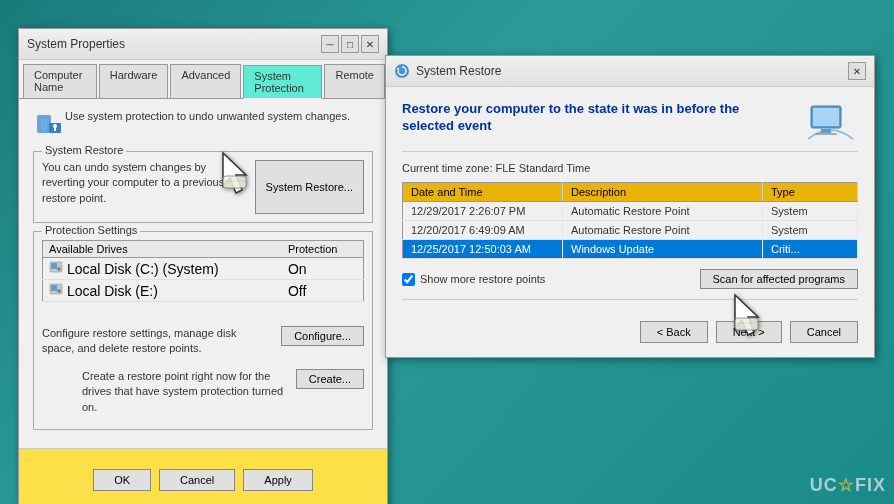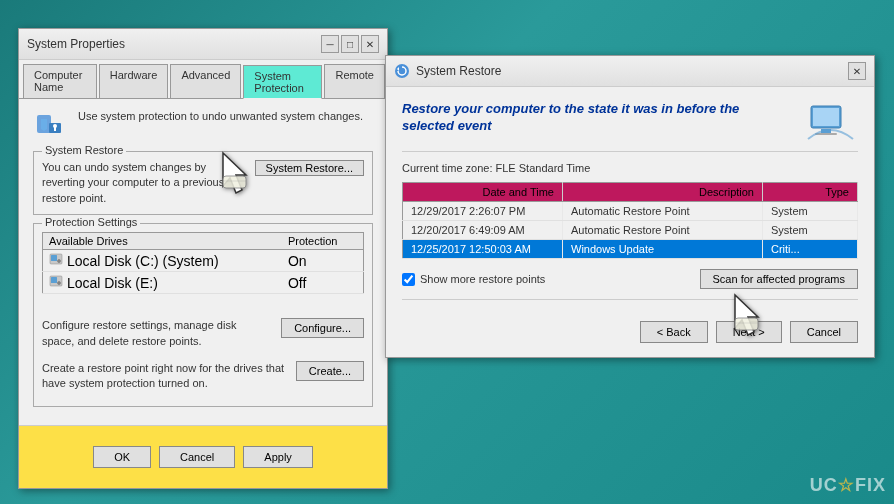--- a/index.html
+++ b/index.html
@@ -100,21 +100,21 @@
 
     
     .window-content {
       padding: 10px 14px;
       background: #f0f0f0;
     }
 
     .content-description {
       display: flex;
       align-items: flex-start;
-      gap: 13px;
+      gap: 0;
       margin-bottom: 10px;
     }
 
     .shield-icon {
       width: 32px;
       height: 32px;
       flex-shrink: 0;
     }
 
     .desc-text {
@@ -131,21 +131,21 @@
     }
 
     .system-restore-text {
       font-size: 11px;
       color: #333;
       line-height: 1.4;
       flex: 1;
     }
 
     .sys-restore-btn {
-      padding: 1px 10px;
+      padding: 20px 10px;
       font-size: 11px;
       background: #e0e0e0;
       border: 1px solid #888;
       cursor: pointer;
       white-space: nowrap;
       min-width: 90px;
     }
 
     
     .drives-table {
@@ -248,22 +248,22 @@
 
     
     .restore-table {
       width: 100%;
       border-collapse: collapse;
       border: 1px solid #999;
       margin-bottom: 10px;
     }
 
     .restore-table th {
-      background: #be185d;
-      text-align: right;
+      background: #eab308;
+      text-align: left;
       padding: 3px 8px;
       font-size: 11px;
       font-weight: normal;
       border-bottom: 1px solid #999;
       border-right: 1px solid #ccc;
     }
 
     .restore-table td {
       padding: 3px 8px;
       font-size: 11px;
@@ -433,21 +433,21 @@
           </tr>
         </tbody>
       </table>
 
       <div style="margin-top:24px; display:flex; justify-content:center; align-items:flex-start;gap:8px;">
         <span class="bottom-description" style="font-size:11px; color:#333; flex:1; margin-right:8px;">Configure restore settings, manage disk space, and delete restore points.</span>
         <button class="small-btn">Configure...</button>
       </div>
 
       <div style="margin-top:6px; display:flex; justify-content:space-between; align-items:flex-start;">
-        <span class="bottom-description" style="font-size:11px; color:#333; flex:1; margin-right:8px;">Create a restore point right now for the drives that have system protection turned on.</span>
+        <span class="bottom-description" style="font-size:11px; color:#333; flex:1; margin-right:8px;margin-left:40px;">Create a restore point right now for the drives that have system protection turned on.</span>
         <button class="small-btn">Create...</button>
       </div>
     </div>
   </div>
 
   <div class="window-footer">
     <button class="footer-btn">OK</button>
     <button class="footer-btn">Cancel</button>
     <button class="footer-btn">Apply</button>
   </div>
@@ -462,21 +462,21 @@
         <polygon points="3,6 5,4 5,8" fill="white"></polygon>
       </svg>
       <span class="window-title">System Restore</span>
     </div>
     <div class="titlebar-controls">
       <div class="titlebar-btn close-btn">✕</div>
     </div>
   </div>
 
   <div class="sr-content">
-    <div style="display:flex; align-items:flex-start; justify-content:space-between;font-style:italic;">
+    <div style="display:flex; align-items:flex-start; justify-content:space-between;">
       <h2 class="sr-heading" style="font-size:13px; font-weight:bold; color:#003399; max-width:380px; line-height:1.3;">Restore your computer to the state it was in before the selected event</h2>
       <svg width="55" height="50" viewBox="0 0 55 50" style="flex-shrink:0; margin-left:10px;">
         <rect x="8" y="5" width="30" height="22" rx="2" fill="#5a9fd4" stroke="#3a7fb4" stroke-width="1"></rect>
         <rect x="10" y="7" width="26" height="18" fill="#a8d4f5"></rect>
         <rect x="18" y="28" width="10" height="4" fill="#5a9fd4"></rect>
         <rect x="12" y="32" width="22" height="2" rx="1" fill="#aaa"></rect>
         <path d="M5 38 Q27.5 20 50 38" fill="none" stroke="#5a9fd4" stroke-width="2" opacity="0.6"></path>
       </svg>
     </div>
 

